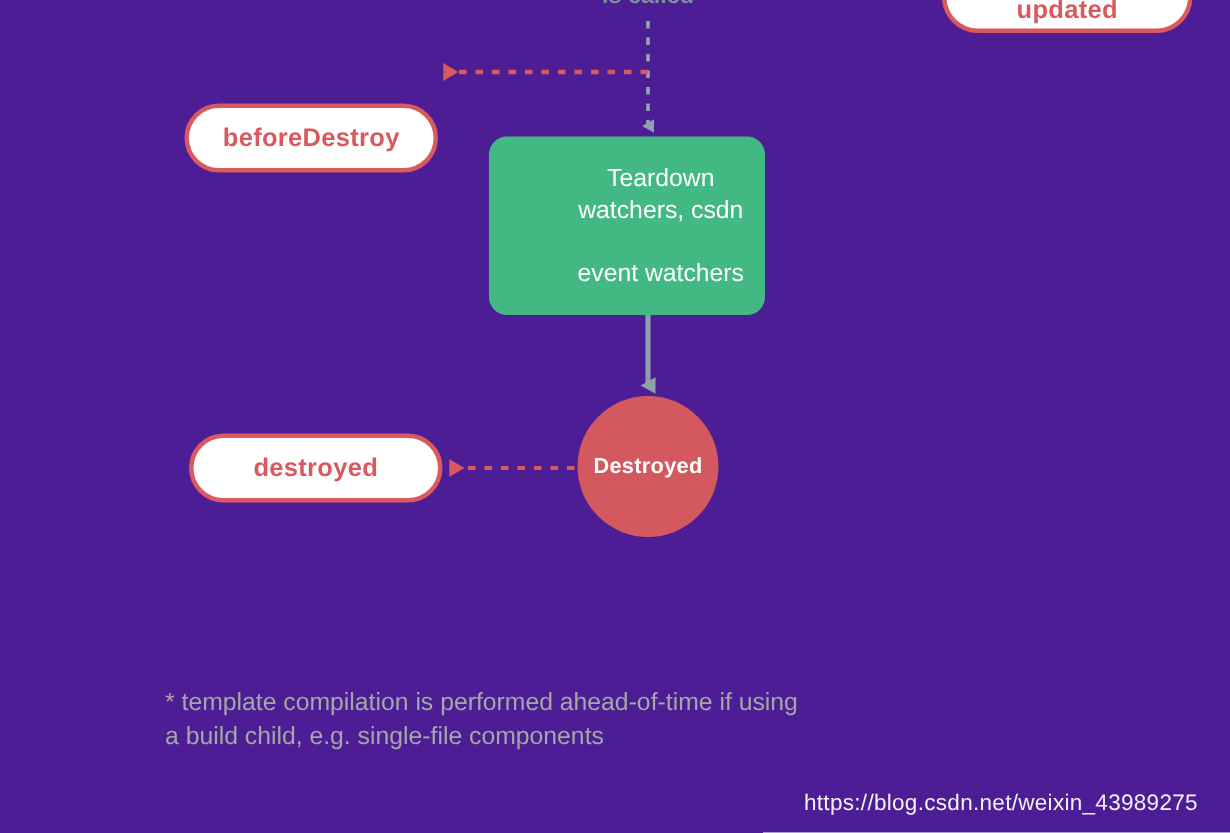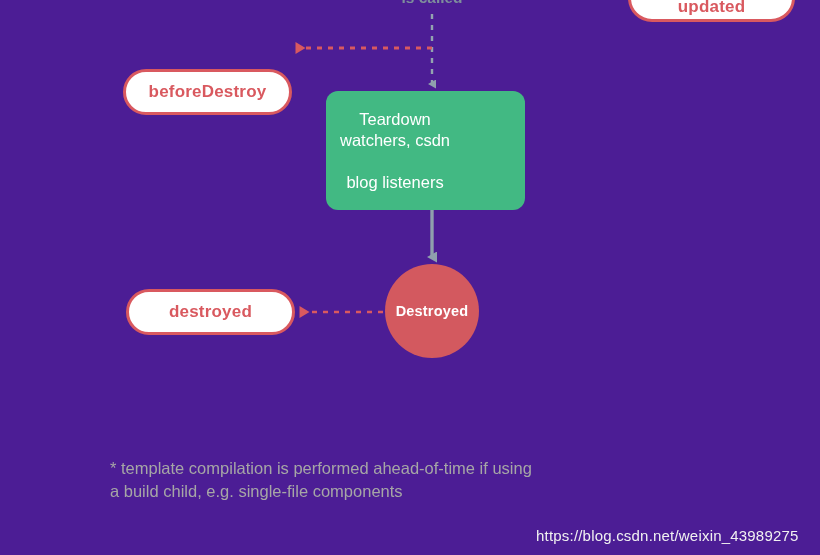--- a/index.html
+++ b/index.html
@@ -67,27 +67,27 @@
   #pill-updated .pill-label {
     position: relative;
     top: 9px;
   }
 
   
   #process-box {
     position: absolute;
     left: 326px;
     top: 91px;
-    width: 199px;
+    width: 184px;
     height: 119px;
     background: #42b983;
     border-radius: 12px;
     display: flex;
     align-items: center;
-    justify-content: flex-start;
+    justify-content: flex-end;
     text-align: center;
     color: #ffffff;
     font-size: 16.5px;
     line-height: 21px;
     padding: 0 14px;
     box-sizing: border-box;
   }
 
   
   #state-circle {
@@ -182,21 +182,21 @@
 
   <div class="hook-pill" id="pill-destroyed">
     <span class="pill-label">destroyed</span>
   </div>
 
   <div id="process-box">
     <span>
       <span class="pb-line">Teardown</span><br>
       <span class="pb-line">watchers, csdn</span><br>
       <br>
-      <span class="pb-line">blog listeners</span>
+      <span class="pb-line">event watchers</span>
     </span>
   </div>
 
   <div id="state-circle">
     <span>Destroyed</span>
   </div>
 
   <div id="footnote">
     <span class="fn-line">* template compilation is performed ahead-of-time if using</span>
     <span class="fn-line">a build child, e.g. single-file components</span>

